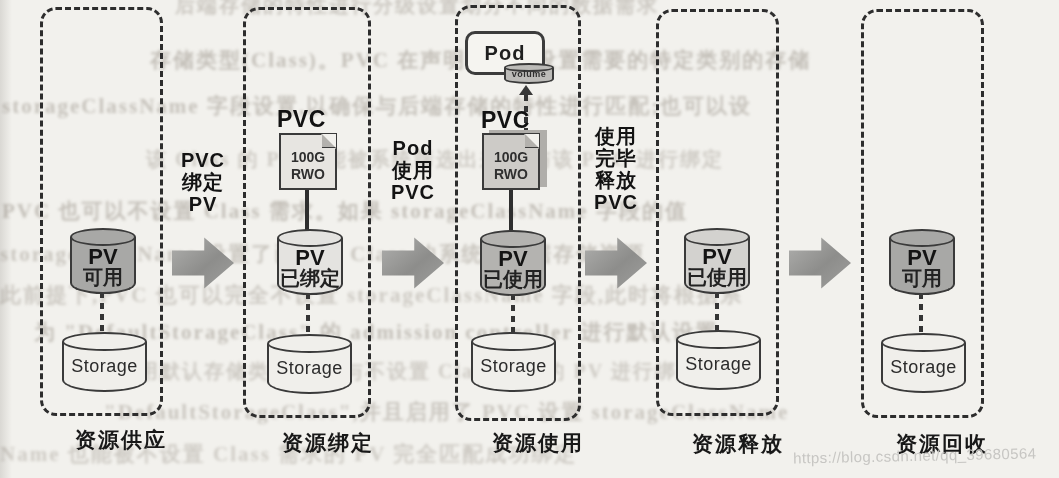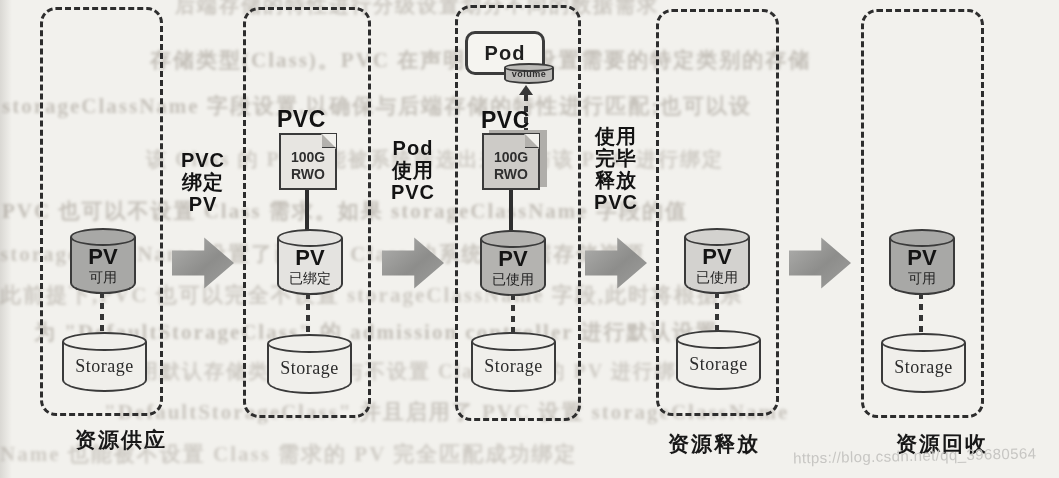--- a/index.html
+++ b/index.html
@@ -18,23 +18,23 @@
   .cyl{position:absolute;z-index:2;}
   .cyl .ctop{position:absolute;left:0;right:0;top:0;height:var(--eh);border-radius:50%;
     background:var(--cf);border:2.5px solid var(--outline,#3a3a3a);box-sizing:border-box;z-index:2;}
   .cyl .cbody{position:absolute;left:0;right:0;top:calc(var(--eh)/2);bottom:0;background:var(--cf);
     border:2.5px solid var(--outline,#3a3a3a);border-top:none;box-sizing:border-box;
     border-radius:0 0 50% 50% / 0 0 var(--br) var(--br);z-index:1;}
   .cyl .ctext{position:absolute;left:0;right:0;top:calc(var(--eh)*0.7);bottom:4px;display:flex;
     flex-direction:column;align-items:center;justify-content:center;z-index:3;}
   .pvcyl{width:66px;height:66px;--eh:18px;--br:11px;}
   .pvcyl .t1{font-size:22px;font-weight:800;color:#141414;line-height:24px;}
-  .pvcyl .t2{font-size:14px;font-weight:400;color:#222;line-height:17px;}
+  .pvcyl .t2{font-size:20px;font-weight:700;color:#222;line-height:17px;}
   .stcyl{width:85px;height:60px;--eh:19px;--br:12px;}
-  .stcyl .t1{font-size:18px;font-weight:500;color:#2b2b2b;letter-spacing:.5px;font-family:Liberation Serif, serif;}
+  .stcyl .t1{font-size:18px;font-weight:500;color:#2b2b2b;letter-spacing:.5px;}
   .volcyl{width:50px;height:21px;--eh:9px;--br:5px;}
   .volcyl .t1{font-size:9px;font-weight:600;color:#2e2e2e;letter-spacing:.5px;line-height:9px;}
   
   .vdash{position:absolute;width:4px;z-index:1;
     background:repeating-linear-gradient(to bottom,#353535 0 6px,rgba(0,0,0,0) 6px 11px);}
   .vsolid{position:absolute;width:4px;background:#2e2e2e;z-index:1;}
   .uphead{position:absolute;width:0;height:0;border-left:7px solid transparent;
     border-right:7px solid transparent;border-bottom:10px solid #383838;z-index:2;}
   
   .doc{position:absolute;width:58px;height:57px;background:var(--doc_light);
@@ -125,20 +125,21 @@
       </div>
   </div>
   <div class="vdash" style="left:306px;top:293px;height:46px;"></div>
   <div class="cyl stcyl" style="left:267px;top:334px;--cf:var(--storage_fill);">
     <div class="ctop"></div>
     <div class="cbody"></div>
     <div class="ctext">
         <span class="t1">Storage</span>
       </div>
   </div>
+  <div class="stage-label" style="left:234px;top:429px;width:140px;">资源绑定</div>
 
   <div class="arrow-label" style="left:368px;top:137px;width:90px;">
     <div>Pod</div>
     <div>使用</div>
     <div>PVC</div>
   </div>
   <div class="barrow" style="left:382px;top:236px;"></div>
 
   <div class="stage" style="left:455px;top:5px;width:120px;height:410px;"></div>
   <div class="pod" style="left:465px;top:31px;width:80px;height:44px;">Pod</div>
@@ -170,20 +171,21 @@
       </div>
   </div>
   <div class="vdash" style="left:511px;top:294px;height:42px;"></div>
   <div class="cyl stcyl" style="left:471px;top:332px;--cf:var(--storage_fill);">
     <div class="ctop"></div>
     <div class="cbody"></div>
     <div class="ctext">
         <span class="t1">Storage</span>
       </div>
   </div>
+  <div class="stage-label" style="left:446px;top:429px;width:138px;">资源使用</div>
 
   <div class="arrow-label" style="left:571px;top:125px;width:90px;">
     <div>使用</div>
     <div>完毕</div>
     <div>释放</div>
     <div>PVC</div>
   </div>
   <div class="barrow" style="left:585px;top:236px;"></div>
 
   <div class="stage" style="left:656px;top:9px;width:117px;height:401px;"></div>
@@ -196,21 +198,21 @@
       </div>
   </div>
   <div class="vdash" style="left:715px;top:292px;height:44px;"></div>
   <div class="cyl stcyl" style="left:676px;top:330px;--cf:var(--storage_fill);">
     <div class="ctop"></div>
     <div class="cbody"></div>
     <div class="ctext">
         <span class="t1">Storage</span>
       </div>
   </div>
-  <div class="stage-label" style="left:622px;top:430px;width:138px;">资源释放</div>
+  <div class="stage-label" style="left:646px;top:430px;width:138px;">资源释放</div>
 
   <div class="barrow" style="left:789px;top:236px;"></div>
 
   <div class="stage" style="left:861px;top:9px;width:117px;height:403px;"></div>
   <div class="cyl pvcyl" style="left:889px;top:229px;--cf:var(--pv_gray);">
     <div class="ctop"></div>
     <div class="cbody"></div>
     <div class="ctext">
         <span class="t1">PV</span>
         <span class="t2">可用</span>

